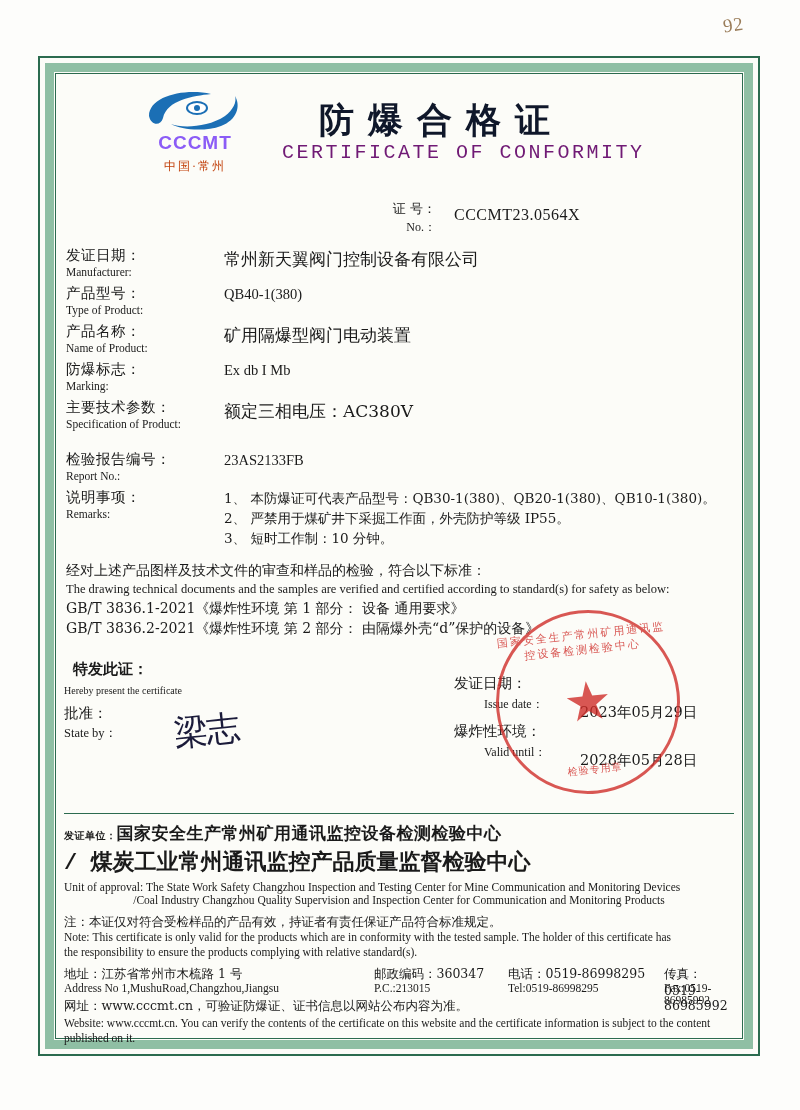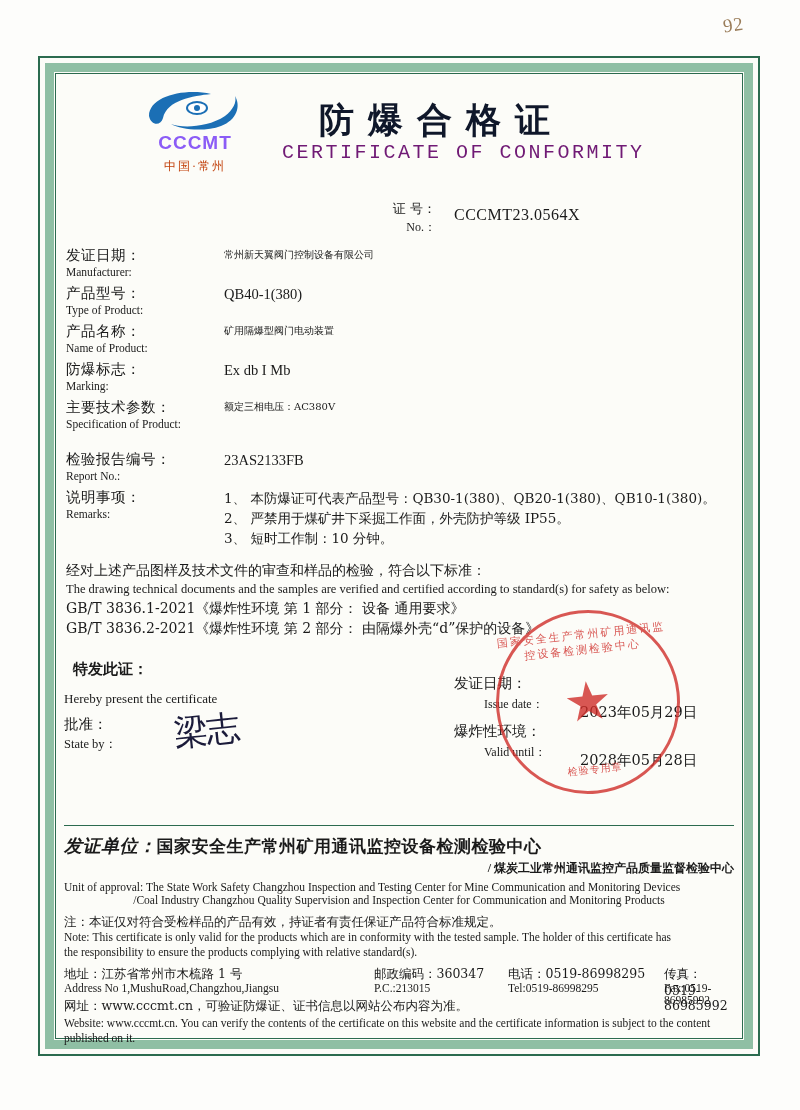--- a/index.html
+++ b/index.html
@@ -168,21 +168,21 @@
     display: block;
     font-size: 11.5px;
     font-family: "Liberation Serif", serif;
     margin-top: 1px;
     white-space: nowrap;
   }
   .f-value {
     position: absolute;
     left: 160px;
     top: 2px;
-    font-size: 10px;
+    font-size: 17px;
     font-family: "DejaVu Serif", serif;
   }
   .f-value.en-val {
     font-family: "Liberation Serif", serif;
     font-size: 14.5px;
   }
   .remarks-list {
     position: absolute;
     left: 160px;
     top: 0;
@@ -222,22 +222,22 @@
     height: 150px;
   }
   .hereby .zh1 {
     font-family: "DejaVu Serif", serif;
     font-size: 15px;
     font-weight: bold;
     padding-left: 9px;
   }
   .hereby .en1 {
     font-family: "Liberation Serif", serif;
-    font-size: 13px;
-    margin-top: 12px;
+    font-size: 10px;
+    margin-top: 6px;
   }
   .hereby .zh2 {
     font-family: "DejaVu Serif", serif;
     font-size: 14.5px;
     margin-top: 8px;
   }
   .hereby .en2 {
     font-family: "Liberation Serif", serif;
     font-size: 12.5px;
     margin-top: 2px;
@@ -329,26 +329,26 @@
   }
   .issuer {
     text-align: left;
   }
   .issuer .line1 {
     font-family: "DejaVu Serif", serif;
     font-weight: bold;
     font-size: 17px;
     letter-spacing: 0.5px;
   }
-  .issuer .line1 .lbl { font-size: 18px; font-weight: bold; font-style: italic; }
+  .issuer .line1 .lbl { font-size: 10px; font-weight: bold; }
   .issuer .line2 {
-    font-family: Liberation Serif, serif;
+    font-family: Liberation Mono, monospace;
     font-weight: bold;
-    font-size: 12px;
-    text-align: right;
+    font-size: 22px;
+    text-align: left;
     margin-top: 2px;
   }
   .issuer .en-line {
     font-family: "Liberation Serif", serif;
     font-size: 11.5px;
     margin-top: 4px;
   }
   .issuer .en-line.indent { text-align: center; margin-top: 1px;}
 
   .note {

